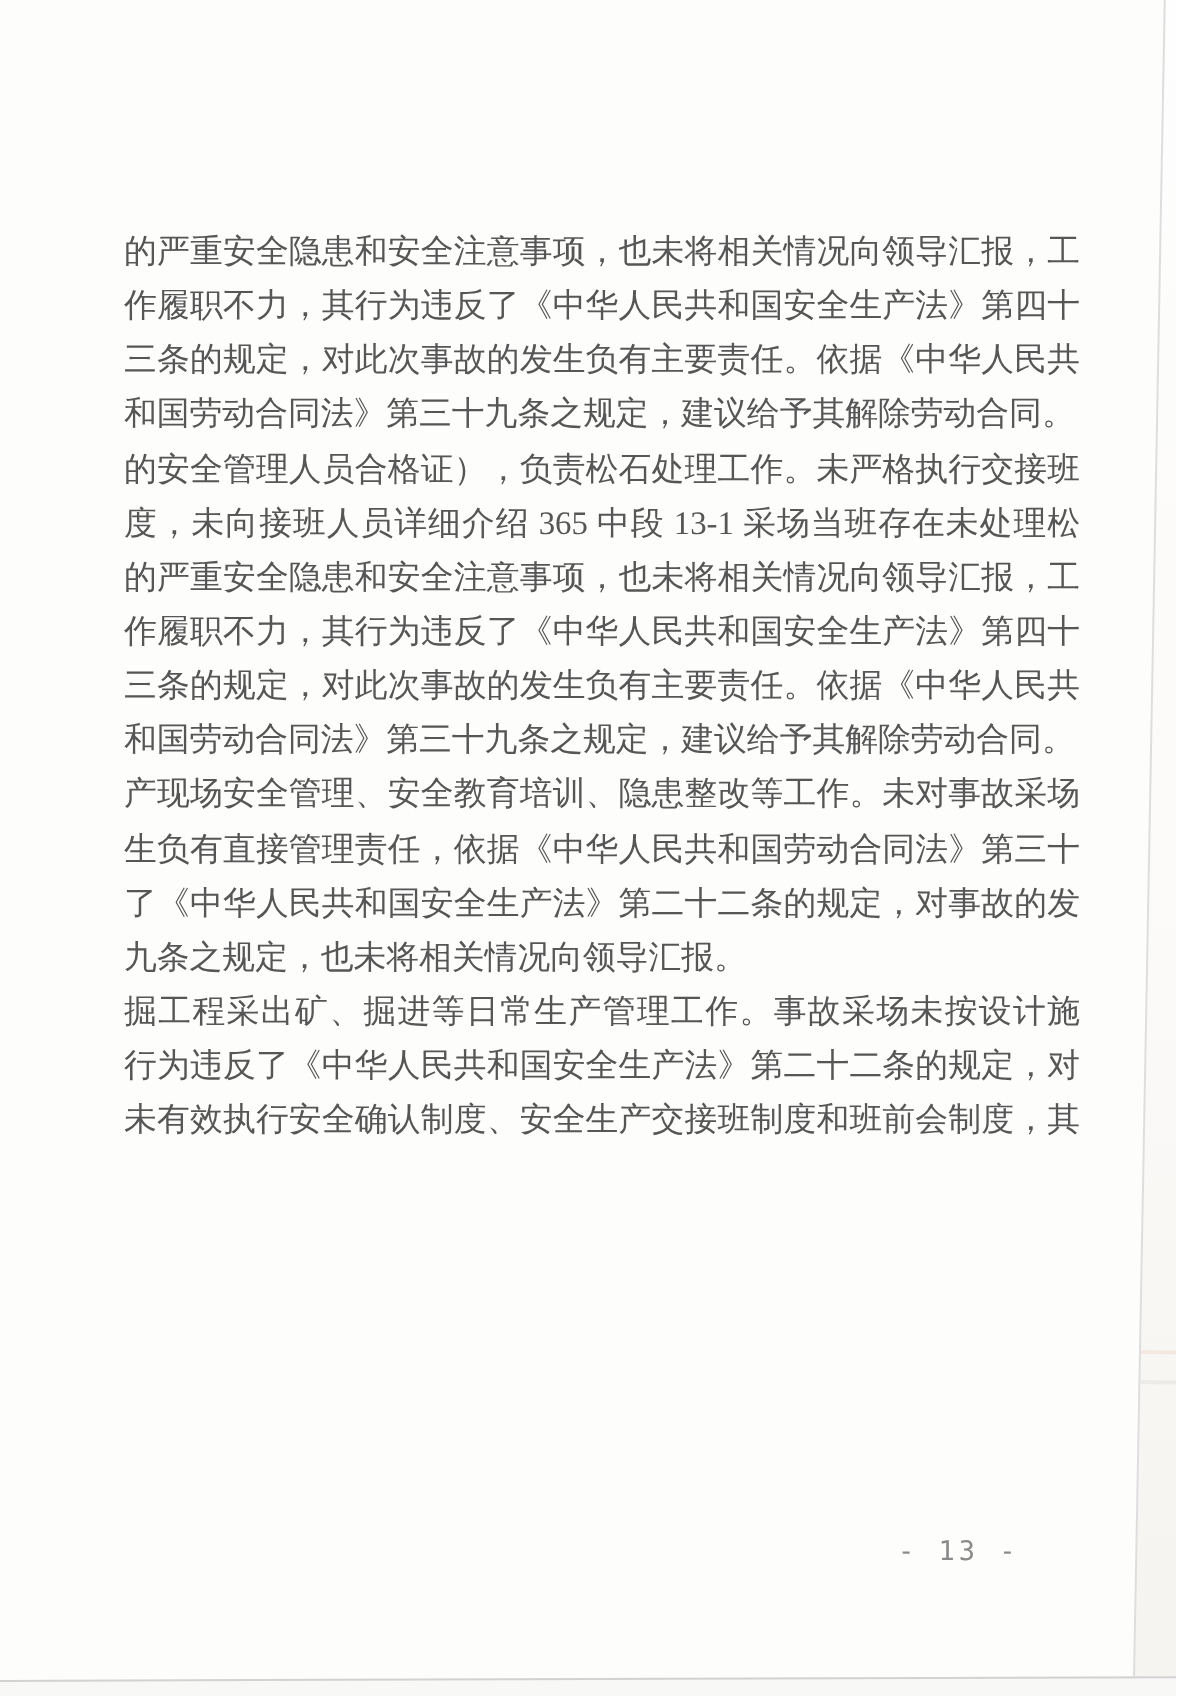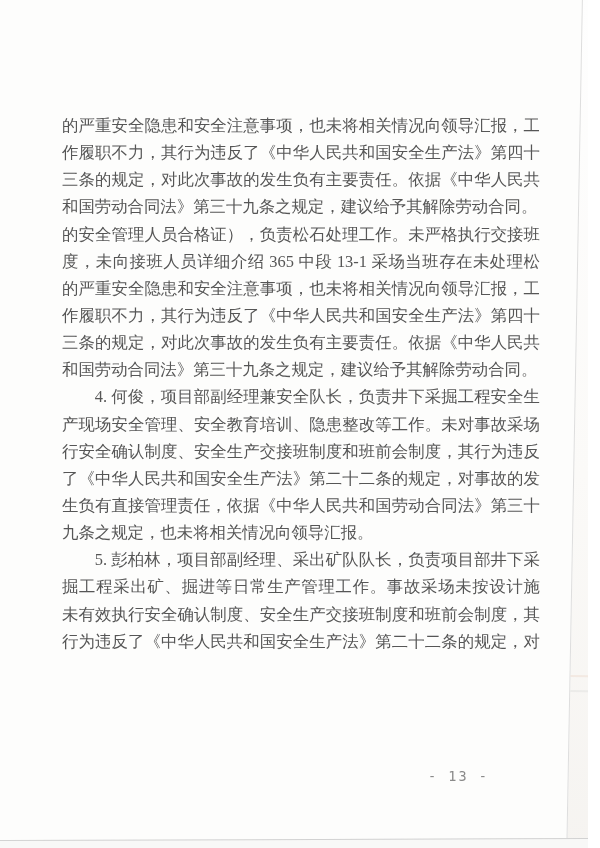--- a/index.html
+++ b/index.html
@@ -32,21 +32,21 @@
     height: 27.15px;
     text-align: justify;
     text-align-last: justify;
     white-space: nowrap-off;
     overflow: hidden;
   }
   .line.end { text-align-last: left; }
   .line.indent { text-indent: 2em; }
   .page-number {
     position: absolute;
-    left: 428px;
+    left: 449px;
     top: 768px;
     font-size: 13.5px;
     letter-spacing: 2px;
     color: #8a8a8a;
     font-family: "DejaVu Sans Mono", monospace;
   }
   
   .scan-right {
     position: absolute;
     left: 574px;
@@ -95,33 +95,30 @@
     <div class="para">
       <div class="line">的安全管理人员合格证），负责松石处理工作。未严格执行交接班制</div>
       <div class="line">度，未向接班人员详细介绍 365 中段 13-1 采场当班存在未处理松石</div>
       <div class="line">的严重安全隐患和安全注意事项，也未将相关情况向领导汇报，工</div>
       <div class="line">作履职不力，其行为违反了《中华人民共和国安全生产法》第四十</div>
       <div class="line">三条的规定，对此次事故的发生负有主要责任。依据《中华人民共</div>
       <div class="line end">和国劳动合同法》第三十九条之规定，建议给予其解除劳动合同。</div>
     </div>
 
     <div class="para">
-      <div class="line indent">4. 何俊，项目部副经理兼安全队长，负责井下采掘工程安全生</div>
       <div class="line">产现场安全管理、安全教育培训、隐患整改等工作。未对事故采场</div>
-      <div class="line">行安全确认制度、安全生产交接班制度和班前会制度，其行为违反</div>
+      <div class="line">生负有直接管理责任，依据《中华人民共和国劳动合同法》第三十</div>
       <div class="line">了《中华人民共和国安全生产法》第二十二条的规定，对事故的发</div>
-      <div class="line">生负有直接管理责任，依据《中华人民共和国劳动合同法》第三十</div>
       <div class="line end">九条之规定，也未将相关情况向领导汇报。</div>
     </div>
 
     <div class="para">
-      <div class="line indent">5. 彭柏林，项目部副经理、采出矿队队长，负责项目部井下采</div>
       <div class="line">掘工程采出矿、掘进等日常生产管理工作。事故采场未按设计施工，</div>
+      <div class="line">行为违反了《中华人民共和国安全生产法》第二十二条的规定，对</div>
       <div class="line">未有效执行安全确认制度、安全生产交接班制度和班前会制度，其</div>
-      <div class="line">行为违反了《中华人民共和国安全生产法》第二十二条的规定，对</div>
     </div>
 
   </div>
 
   <div class="page-number">- 13 -</div>
 
   <div class="scan-right">
     <div class="streak-1"></div>
     <div class="streak-2"></div>
   </div>

